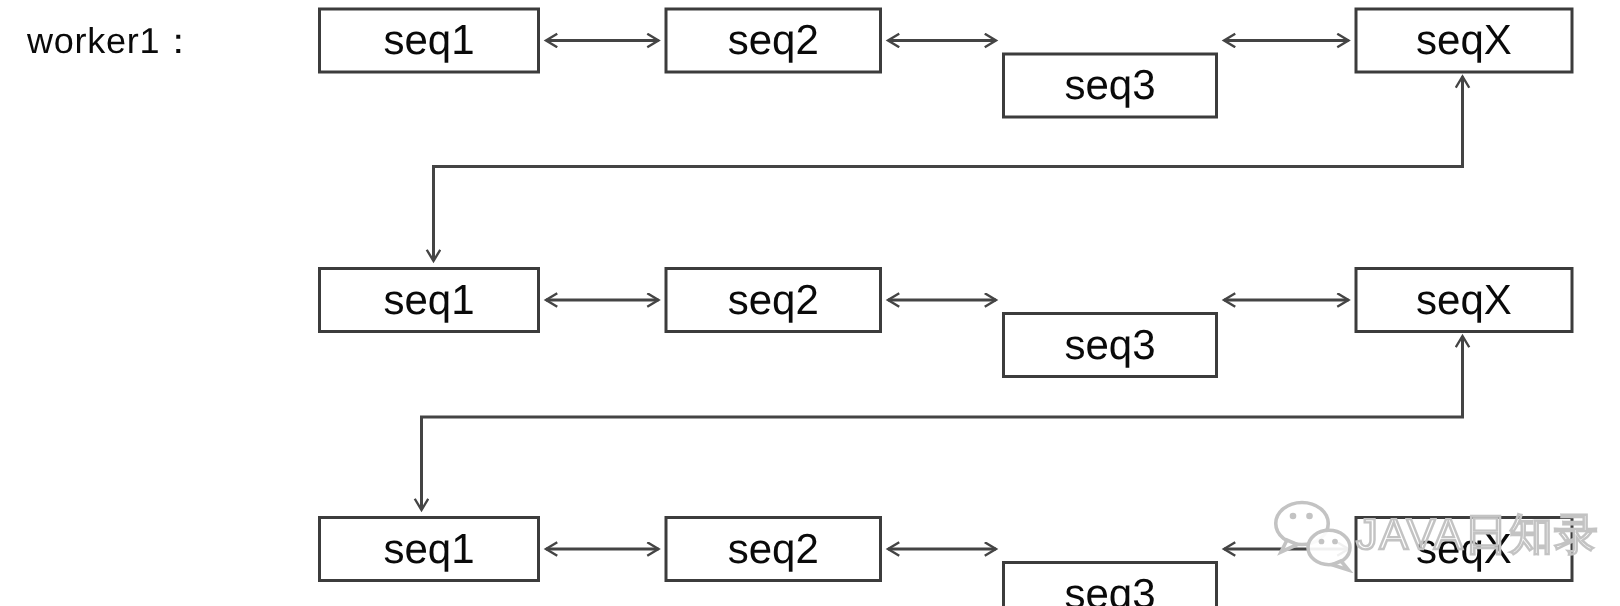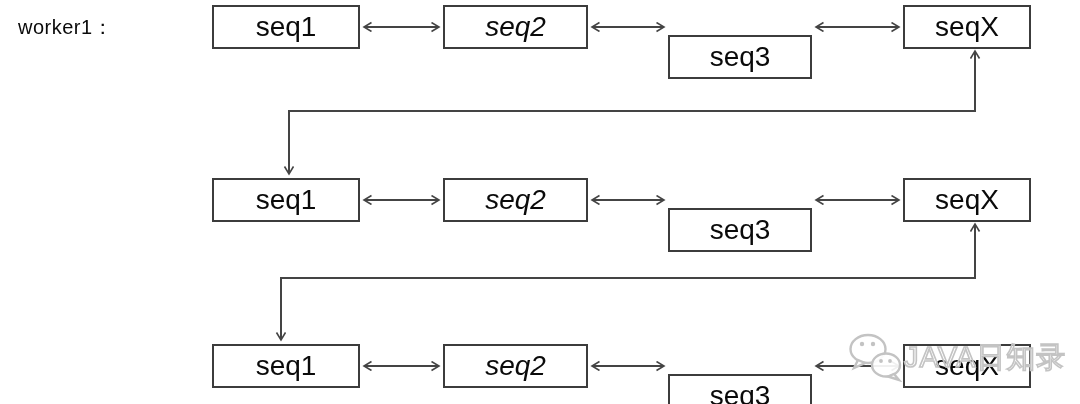--- a/index.html
+++ b/index.html
@@ -35,43 +35,43 @@
     stroke: var(--line);
     stroke-width: 1.6;
   }
   .row-label {
     position: absolute;
     left: 18px;
     width: 150px;
     height: 44px;
     display: flex;
     align-items: center;
-    font-size: 20px;
+    font-size: 24px;
     letter-spacing: 0.5px;
     color: var(--text);
     z-index: 2;
     white-space: nowrap;
   }
   .seq-box {
     position: absolute;
     height: 44px;
     border: 2px solid var(--box-border);
     background: var(--background);
     display: flex;
     align-items: center;
     justify-content: center;
     font-size: 28px;
     color: var(--text);
     z-index: 2;
   }
   
   .col-0 { left: 212px; width: 148px; }
-  .col-1 { left: 443px; width: 145px; font-style: italic; }
+  .col-1 { left: 443px; width: 145px; }
   .col-2 { left: 668px; width: 144px; margin-top: 30px; }
-  .col-3 { left: 903px; width: 128px; }
+  .col-3 { left: 903px; width: 146px; }
   
   .row-0 { top: 5px; }
   .row-1 { top: 178px; }
   .row-2 { top: 344px; }
   .watermark {
     position: absolute;
     left: 846px;
     top: 332px;
     display: flex;
     align-items: flex-start;

